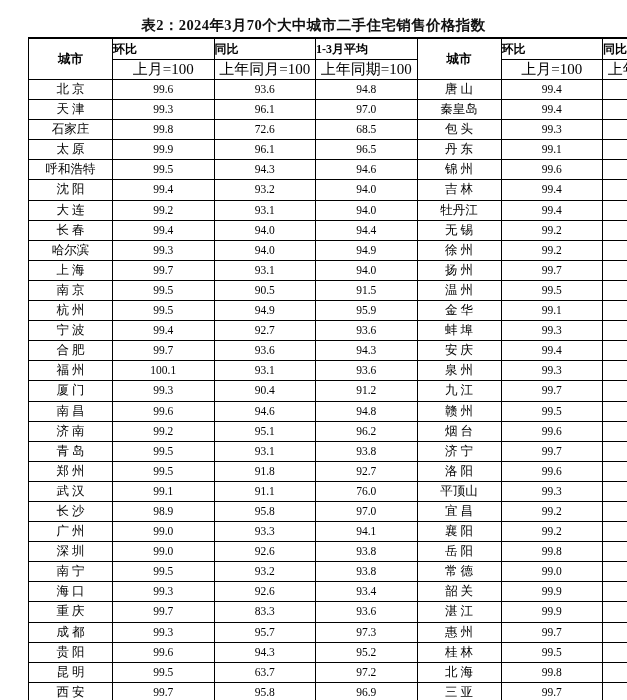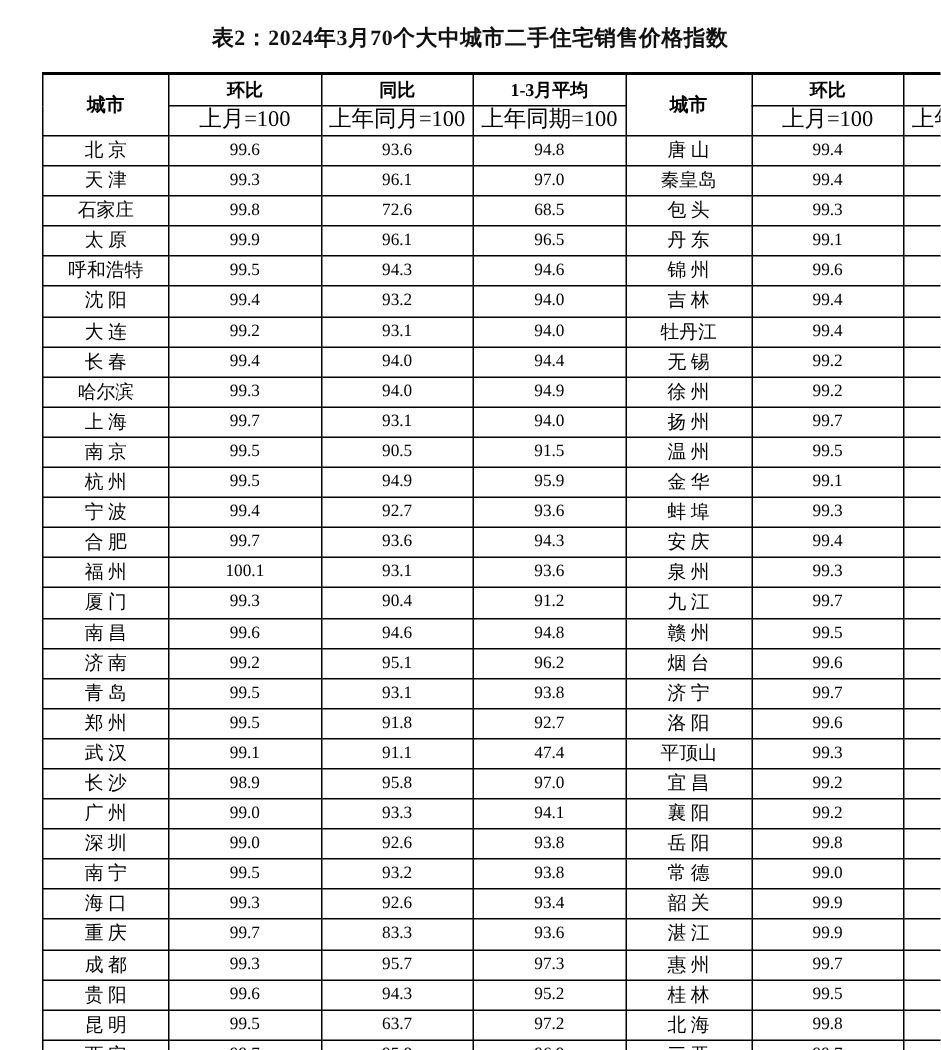--- a/index.html
+++ b/index.html
@@ -21,21 +21,21 @@
     box-sizing: border-box;
     padding: 0 28px;
   }
   .title {
     text-align: center;
     font-family: "Liberation Serif", serif;
     font-weight: bold;
     font-size: 14.5px;
     letter-spacing: 0.4px;
     padding-top: 16px;
-    padding-bottom: 13px;
+    padding-bottom: 2px;
     color: #111;
   }
   table.main {
     border-collapse: collapse;
     width: 571px;
     table-layout: fixed;
     font-size: 11.5px;
   }
   table.main td, table.main th {
     border: 1px solid #000;
@@ -46,21 +46,20 @@
   .rule-top {
     border-top: 2px solid #000;
   }
   .hdr-city {
     text-align: center;
     font-weight: bold;
     font-size: 12.5px;
     vertical-align: middle;
   }
   .hdr-group {
-    text-align: center;
     font-weight: bold;
     font-size: 12px;
     height: 20px;
     line-height: 20px;
   }
   .hdr-sub {
     text-align: center;
     font-size: 15px;
     height: 19px;
     line-height: 19px;
@@ -299,21 +298,21 @@
           <td class="num">91.8</td>
           <td class="num">92.7</td>
           <td class="city">洛  阳</td>
           <td class="num">99.6</td>
           <td class="num">93.6</td>
         </tr>
         <tr>
           <td class="city">武  汉</td>
           <td class="num">99.1</td>
           <td class="num">91.1</td>
-          <td class="num">47.4</td>
+          <td class="num">76.0</td>
           <td class="city">平顶山</td>
           <td class="num">99.3</td>
           <td class="num">94.3</td>
         </tr>
         <tr>
           <td class="city">长  沙</td>
           <td class="num">98.9</td>
           <td class="num">95.8</td>
           <td class="num">97.0</td>
           <td class="city">宜  昌</td>

